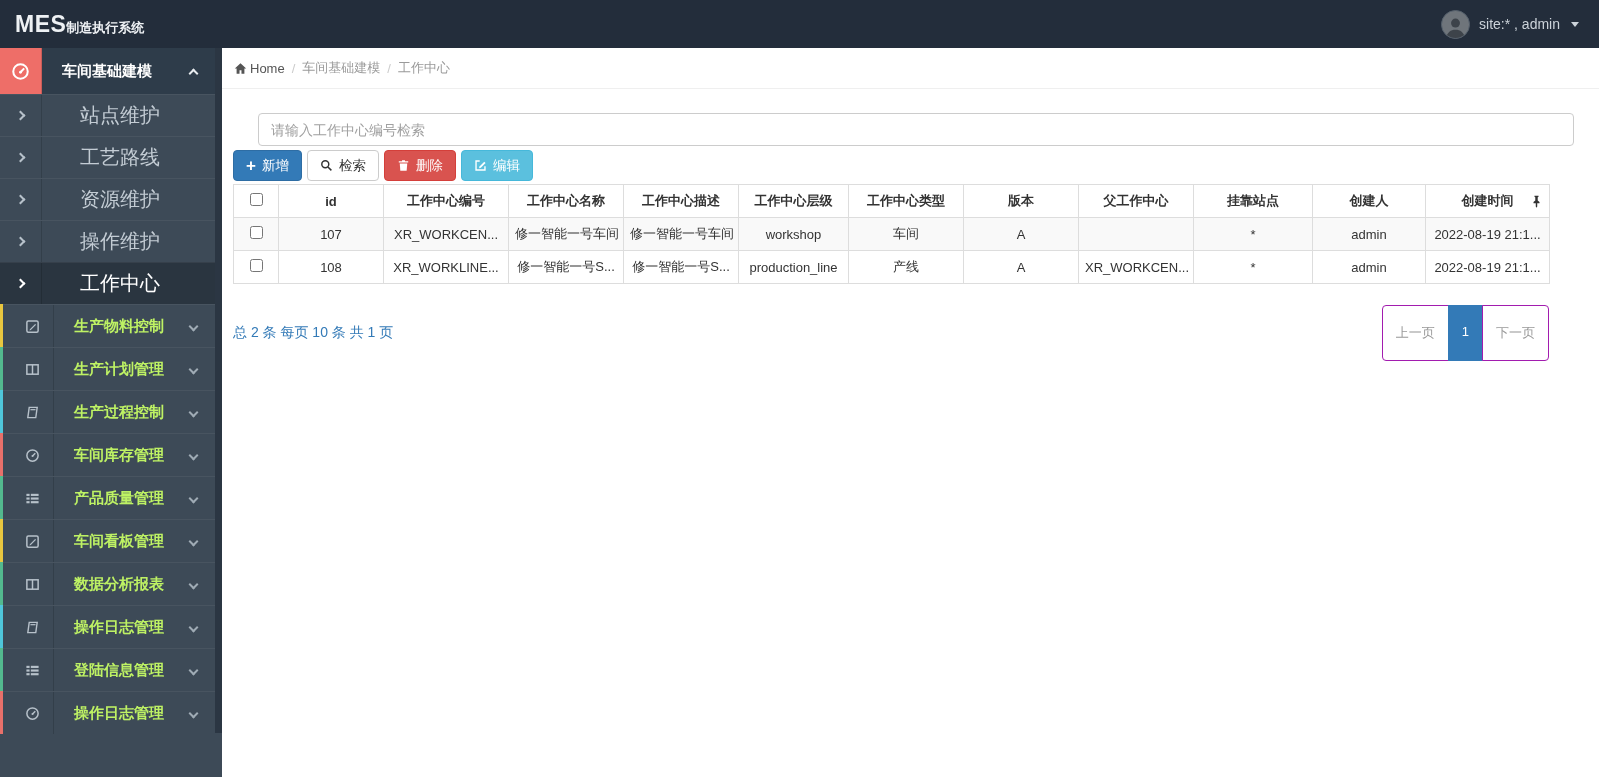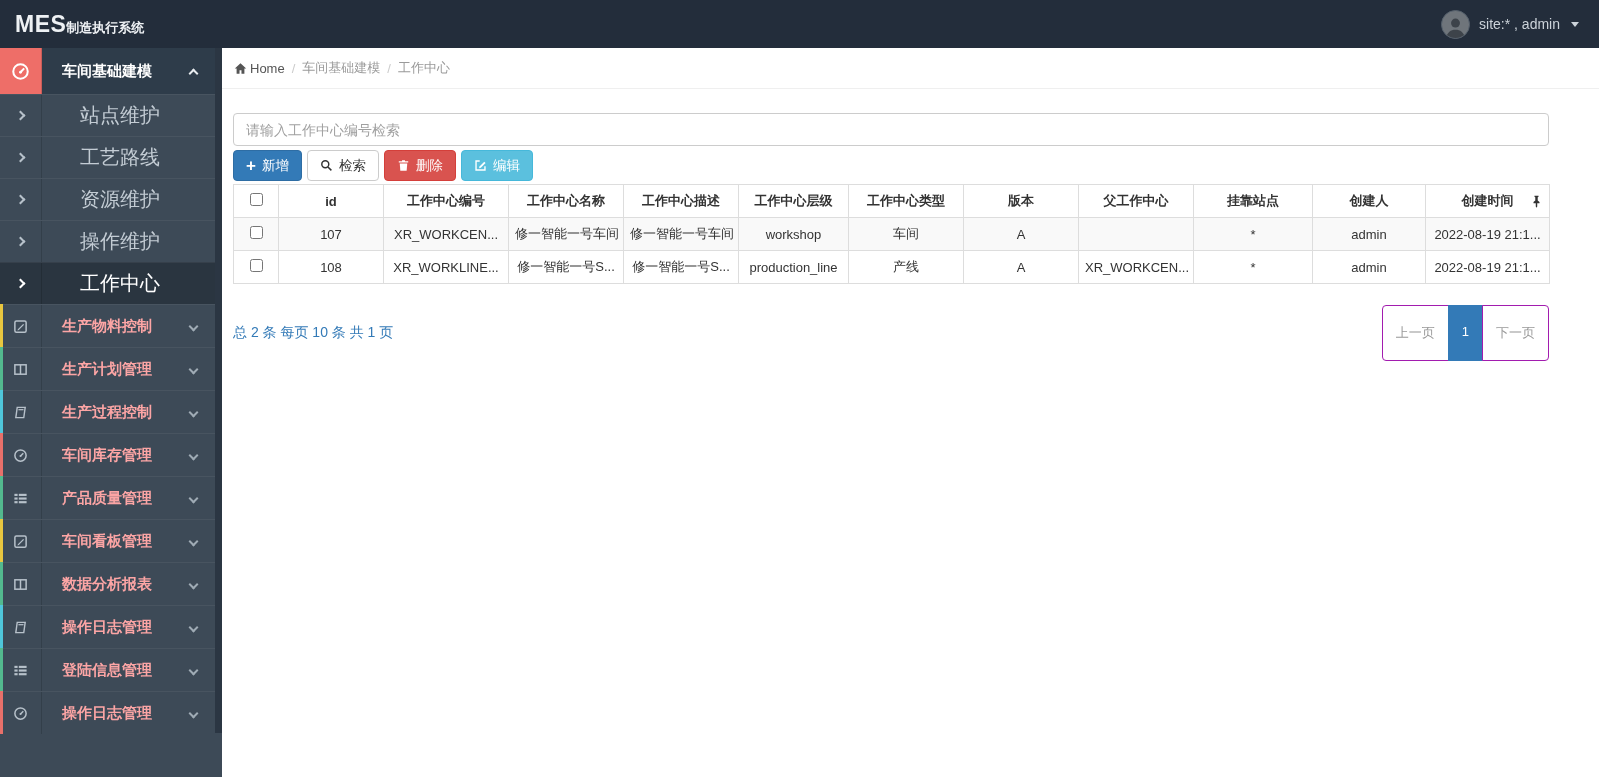--- a/index.html
+++ b/index.html
@@ -26,39 +26,39 @@
   .m-item { position:relative; display:flex; align-items:center; border-top:1px solid rgba(255,255,255,.06); cursor:pointer; }
   .m-item:first-child { border-top:none; }
   .icon-col { width:42px; align-self:stretch; display:flex; align-items:center; justify-content:center;
     border-right:1px solid rgba(0,0,0,.15); flex:none; color:#b7c1ca; }
   .m-label { margin-left:20px; }
   .grp-active { height:46px; background:#2e3c4a; color:#fff; font-size:15px; font-weight:bold; }
   .grp-active .icon-col { color:#fff; }
   .sub { height:42px; font-size:20px; color:#c3ccd4;gap:20px; }
   .sub .m-label { margin-left:18px; }
   .sub-active { background:#2a3540; color:#fff; }
-  .grp { height:43px; font-size:15px; font-weight:bold; color:#fca5a5; }
+  .grp { height:43px; font-size:15px; font-weight:bold; color:#bef264;padding-left:12px; }
   .accent { position:absolute; left:0; top:-1px; bottom:0; width:3px; }
   .chev { display:inline-block; width:7px; height:7px; border-top:2px solid currentColor;
     border-right:2px solid currentColor; }
   .chev-right { transform:rotate(45deg); }
   .chev-down  { transform:rotate(135deg); margin-left:auto; margin-right:18px; color:#9fabb5; }
   .chev-up    { transform:rotate(-45deg); margin-left:auto; margin-right:18px; margin-top:4px; color:#e8ecef; }
 
   
   .main { position:absolute; top:48px; left:222px; width:1377px; height:729px; background:#fff; }
   .breadcrumb { height:41px; display:flex; align-items:center; gap:7px; padding-left:12px;
     border-bottom:1px solid #efefef; font-size:13px; color:#9a9a9a; }
   .bc-home { display:flex; align-items:center; gap:3px; color:#555; cursor:pointer; }
   .bc-sep { color:#ccc; }
   .bc-link { cursor:pointer; }
   .content { width:1316px; margin:24px 0 0 11px; }
 
   .search-input { width:100%; height:33px; border:1px solid #ccc; border-radius:4px;
-    padding:4px 12px; font-size:14px; color:#555; outline:none; }
+    padding:4px 12px; font-size:14px; color:#555; outline:none;margin-left:25px; }
   .search-input::placeholder { color:#a0a0a0; }
 
   .toolbar { margin-top:4px; display:flex; gap:5px; }
   .btn { height:31px; padding:0 12px; border-radius:4px; font-size:13.5px;
     display:inline-flex; align-items:center; gap:6px; cursor:pointer; border:1px solid transparent; }
   .btn-primary { background:#337ab7; border-color:#2e6da4; color:#fff; }
   .btn-default { background:#fff; border-color:#ccc; color:#333; }
   .btn-danger  { background:#d9534f; border-color:#d43f3a; color:#fff; }
   .btn-info    { background:#5bc0de; border-color:#46b8da; color:#fff; }
   .plus-glyph { font-size:17px; font-weight:bold; line-height:1; }

